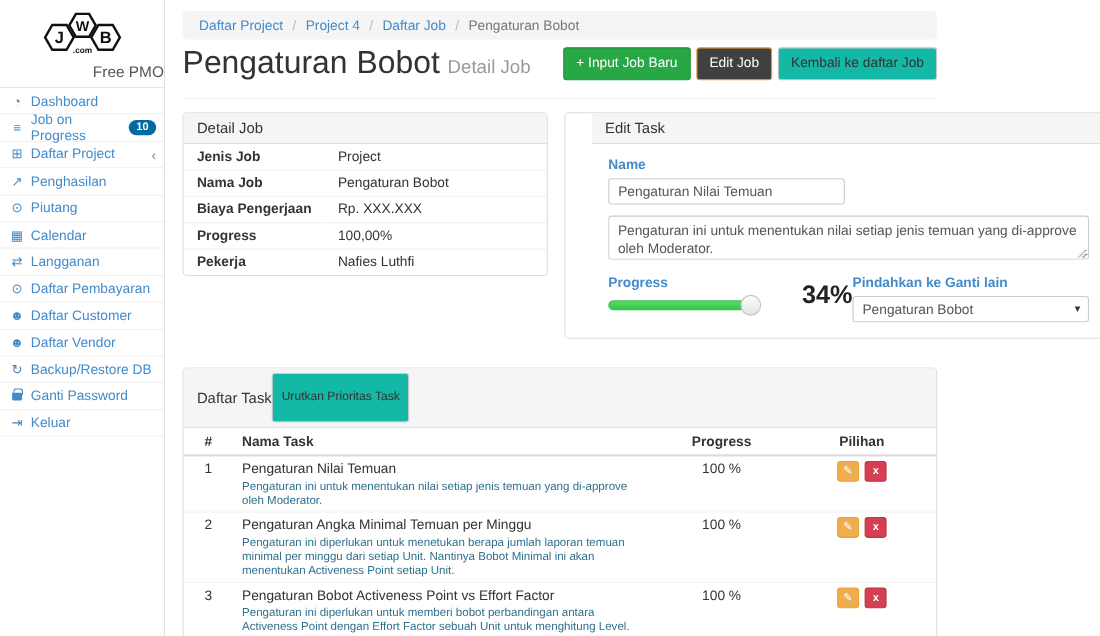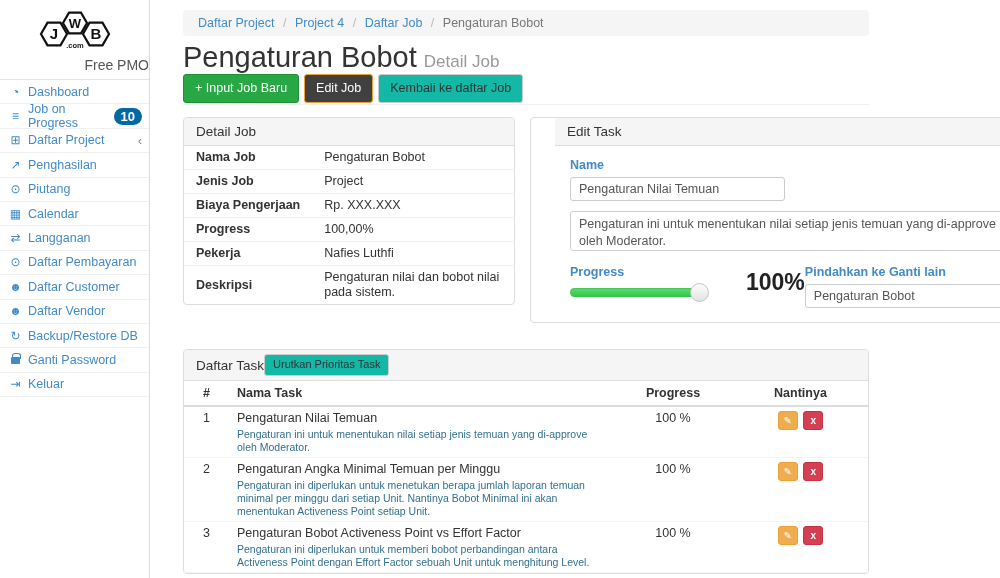--- a/index.html
+++ b/index.html
@@ -13,45 +13,45 @@
   .sidebar { position:absolute; left:0; top:0; width:150px; height:578px;
     background:#fff; border-right:1px solid #ddd; }
   .brand { padding:7px 0 6px; border-bottom:1px solid #e5e5e5; text-align:center; }
   .brand-name { font-size:14px; color:#555; margin-top:3px;text-align:right; }
   .menu a { display:flex; align-items:center; height:24.4px; padding:0 7px;
     border-bottom:1px solid #f0f0f0; color:#428bca; font-size:12.5px;
     text-decoration:none; cursor:pointer; }
   .menu .icon { width:17px; text-align:center; margin-right:4px; font-size:12px;
     color:#428bca; flex:0 0 17px; }
   .menu .badge { margin-left:auto; background:#0369a1; color:#fff; border-radius:10px;
-    padding:2px 7px; font-size:13px; font-weight:bold; line-height:1; }
+    padding:2px 7px; font-size:10px; font-weight:bold; line-height:1; }
   .menu .chev { margin-left:auto; color:#888; font-size:13px; }
   .css-lock { display:inline-block; position:relative; width:9px; height:7px;
     background:#428bca; border-radius:1px; vertical-align:middle; }
   .css-lock::before { content:""; position:absolute; left:1px; top:-4px; width:7px;
     height:5px; border:1.5px solid #428bca; border-bottom:none;
     border-radius:3px 3px 0 0; }
   
-  .main { position:absolute; left:168px; top:0; width:711px; height:578px; background:#fff; }
+  .main { position:absolute; left:151px; top:0; width:711px; height:578px; background:#fff; }
   .breadcrumb { margin:10px 10px 0 15px; background:#f5f5f5; border-radius:4px;
     padding:6px 15px; font-size:12.5px; color:#777; }
   .breadcrumb .bc-link { color:#428bca; cursor:pointer; text-decoration:none; }
   .breadcrumb .sep { color:#bbb; margin:0 5px; }
-  .page-header { margin:6px 10px 0 15px; padding-bottom:1px; border-bottom:1px solid #f0f0f0;
-    display:flex; justify-content:space-between;flex-direction:column; }
+  .page-header { margin:6px 10px 0 15px; padding-bottom:15px; border-bottom:1px solid #f0f0f0;
+    display:flex; align-items:center; justify-content:space-between; }
   .page-header h1 { font-size:29px; font-weight:normal; color:#333; line-height:1.1; }
   .page-header h1 .subtitle { font-size:17px; color:#999; margin-left:7px; font-weight:normal; }
   .hdr-buttons { display:flex; gap:5px; align-items:center; }
   .btn { display:inline-block; font-size:12.5px; padding:5px 11px; border-radius:3px;
     border:1px solid transparent; cursor:pointer; line-height:1.4; background:#fff;
     font-family:Liberation Sans, sans-serif; }
   .btn-success { background:#28a745; border-color:#219138; color:#fff; }
   .btn-warning { background:#404040; border-color:#eea236; color:#fff; }
   .btn-default { background:#14b8a6; border-color:#ccc; color:#333; }
-  .btn-xs { font-size:11px; padding:2px 8px; }
+  .btn-xs { font-size:11px; padding:14px 8px; }
   
   .panels-row { display:flex; gap:15px; margin:12px 10px 0 15px; align-items:flex-start; }
   .panel { border:1px solid #ddd; border-radius:4px; background:#fff; }
   .panel-heading { background:#f5f5f5; border-bottom:1px solid #ddd; padding:6px 12px;
     font-size:13.5px; color:#333; border-radius:3px 3px 0 0; }
   .panel-detail { width:332px; flex:0 0 332px; }
   .detail-table { width:100%; border-collapse:collapse; font-size:12.5px; }
   .detail-table td { padding:4px 12px; border-top:1px solid #f0f0f0; line-height:15px; }
   .detail-table tr:first-child td { border-top:none; }
   .detail-table td.lbl { font-weight:bold; width:104px; white-space:nowrap; }
@@ -198,42 +198,38 @@
     </div>
   </div>
 
   <div class="panels-row">
 
     <div class="panel panel-detail">
       <div class="panel-heading">Detail Job</div>
       <table class="detail-table">
         <tbody>
             <tr>
+          <td class="lbl">Jenis Job</td>
+          <td>Project</td>
+        </tr>
+        <tr>
           <td class="lbl">Nama Job</td>
           <td>Pengaturan Bobot</td>
         </tr>
         <tr>
-          <td class="lbl">Jenis Job</td>
-          <td>Project</td>
-        </tr>
-        <tr>
           <td class="lbl">Biaya Pengerjaan</td>
           <td>Rp. XXX.XXX</td>
         </tr>
         <tr>
           <td class="lbl">Progress</td>
           <td>100,00%</td>
         </tr>
         <tr>
           <td class="lbl">Pekerja</td>
           <td>Nafies Luthfi</td>
-        </tr>
-        <tr>
-          <td class="lbl">Deskripsi</td>
-          <td>Pengaturan nilai dan bobot nilai pada sistem.</td>
         </tr>
       </tbody>
         </table>
     </div>
 
     <div class="panel panel-edit">
       <div class="panel-heading">Edit Task</div>
       <div class="panel-body">
         <div class="form-group">
           <label class="frm-label">Name</label>
@@ -244,21 +240,21 @@
           <span class="grip"></span>
         </div>
         <div class="progress-row">
           <div class="progress-left">
             <div class="prog-col">
               <label class="frm-label">Progress</label>
               <div class="slider">
                 <span class="slider-handle"></span>
               </div>
             </div>
-            <div class="progress-value">100%</div>
+            <div class="progress-value">34%</div>
           </div>
           <div class="move-col">
             <label class="frm-label">Pindahkan ke Ganti lain</label>
             <div class="select-box">
               <span>Pengaturan Bobot</span>
               <span class="caret">▾</span>
             </div>
           </div>
         </div>
       </div>
@@ -269,21 +265,21 @@
     <div class="panel-heading">
       <span>Daftar Task</span>
       <button class="btn btn-default btn-xs">Urutkan Prioritas Task</button>
     </div>
     <table class="task-table">
       <thead>
         <tr>
           <th class="col-num c">#</th>
           <th>Nama Task</th>
           <th class="col-progress c">Progress</th>
-          <th class="col-actions c">Nantinya</th>
+          <th class="col-actions c">Pilihan</th>
         </tr>
       </thead>
       <tbody>
         <tr>
           <td class="c">1</td>
           <td>
             <div class="task-name">Pengaturan Nilai Temuan</div>
             <div class="task-desc">Pengaturan ini untuk menentukan nilai setiap jenis temuan yang di-approve oleh Moderator.</div>
           </td>
           <td class="c">100 %</td>

